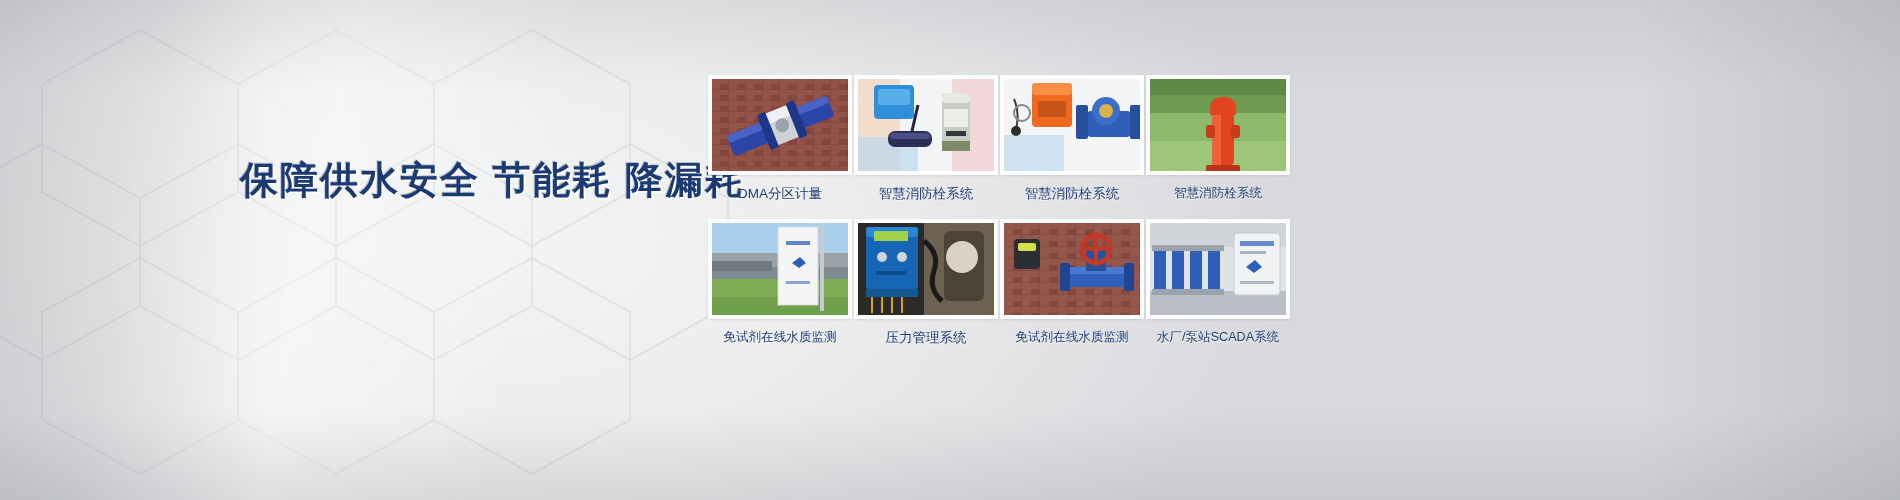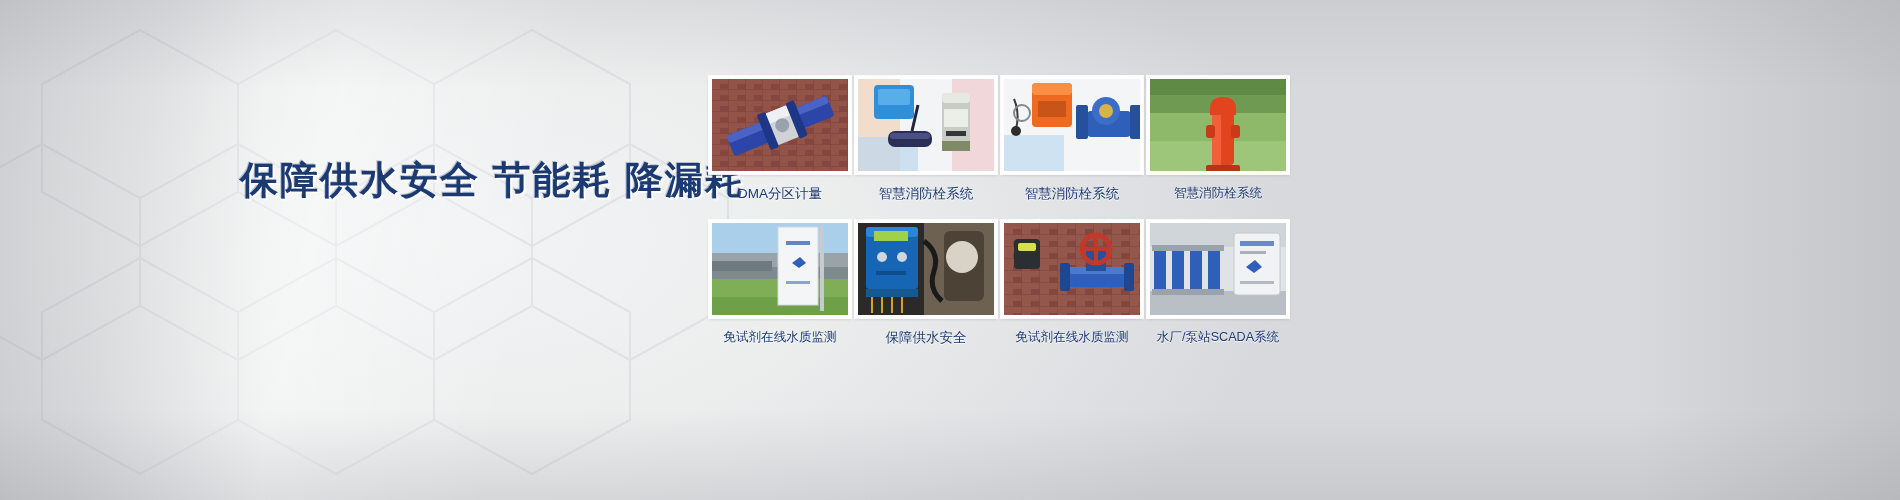--- a/index.html
+++ b/index.html
@@ -232,21 +232,21 @@
               <circle cx="24" cy="34" r="5" fill="#cfd6dc"></circle>
               <circle cx="44" cy="34" r="5" fill="#cfd6dc"></circle>
               <rect x="18" y="48" width="30" height="4" fill="#0e4d8c"></rect>
               <rect x="8" y="66" width="52" height="8" fill="#14598f"></rect>
               <path d="M14 74 l0 16 M24 74 l0 16 M34 74 l0 16 M44 74 l0 16" stroke="#d2a22b" stroke-width="2"></path>
             </g>
             <path d="M66 18 q16 12 10 30 q-6 18 8 30" stroke="#1a1a1a" stroke-width="5" fill="none"></path>
           </svg>
         </div>
       </div>
-      <div class="cap">保障供水安全</div>
+      <div class="cap">压力管理系统</div>
     </div>
 
     <div class="card">
       <div class="thumb">
         <div class="inner">
           <svg width="136" height="92" viewBox="0 0 136 92" preserveAspectRatio="none">
             <defs>
               <pattern id="brick2" width="18" height="12" patternUnits="userSpaceOnUse">
                 <rect width="18" height="12" fill="#8e5248"></rect>
                 <rect x="0" y="0" width="17" height="11" fill="#9d5d50"></rect>

